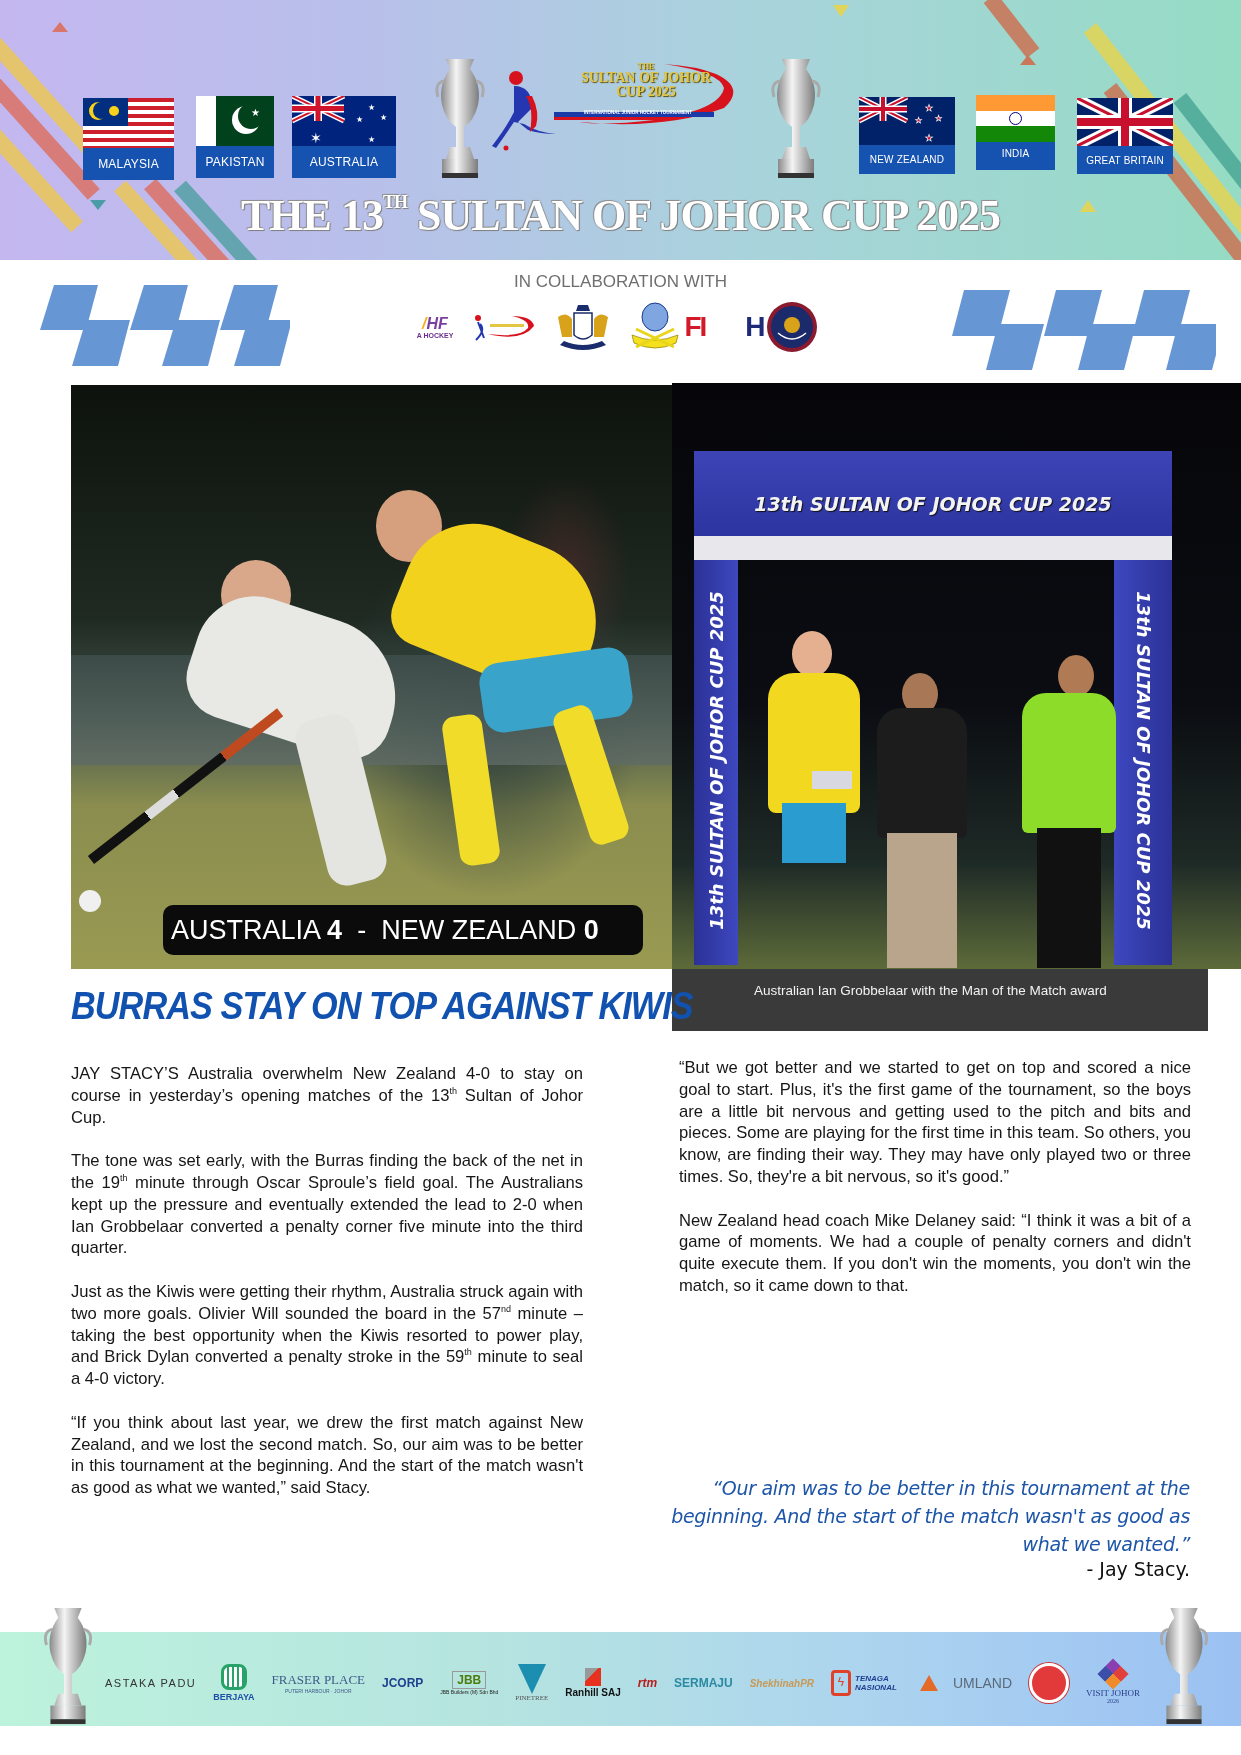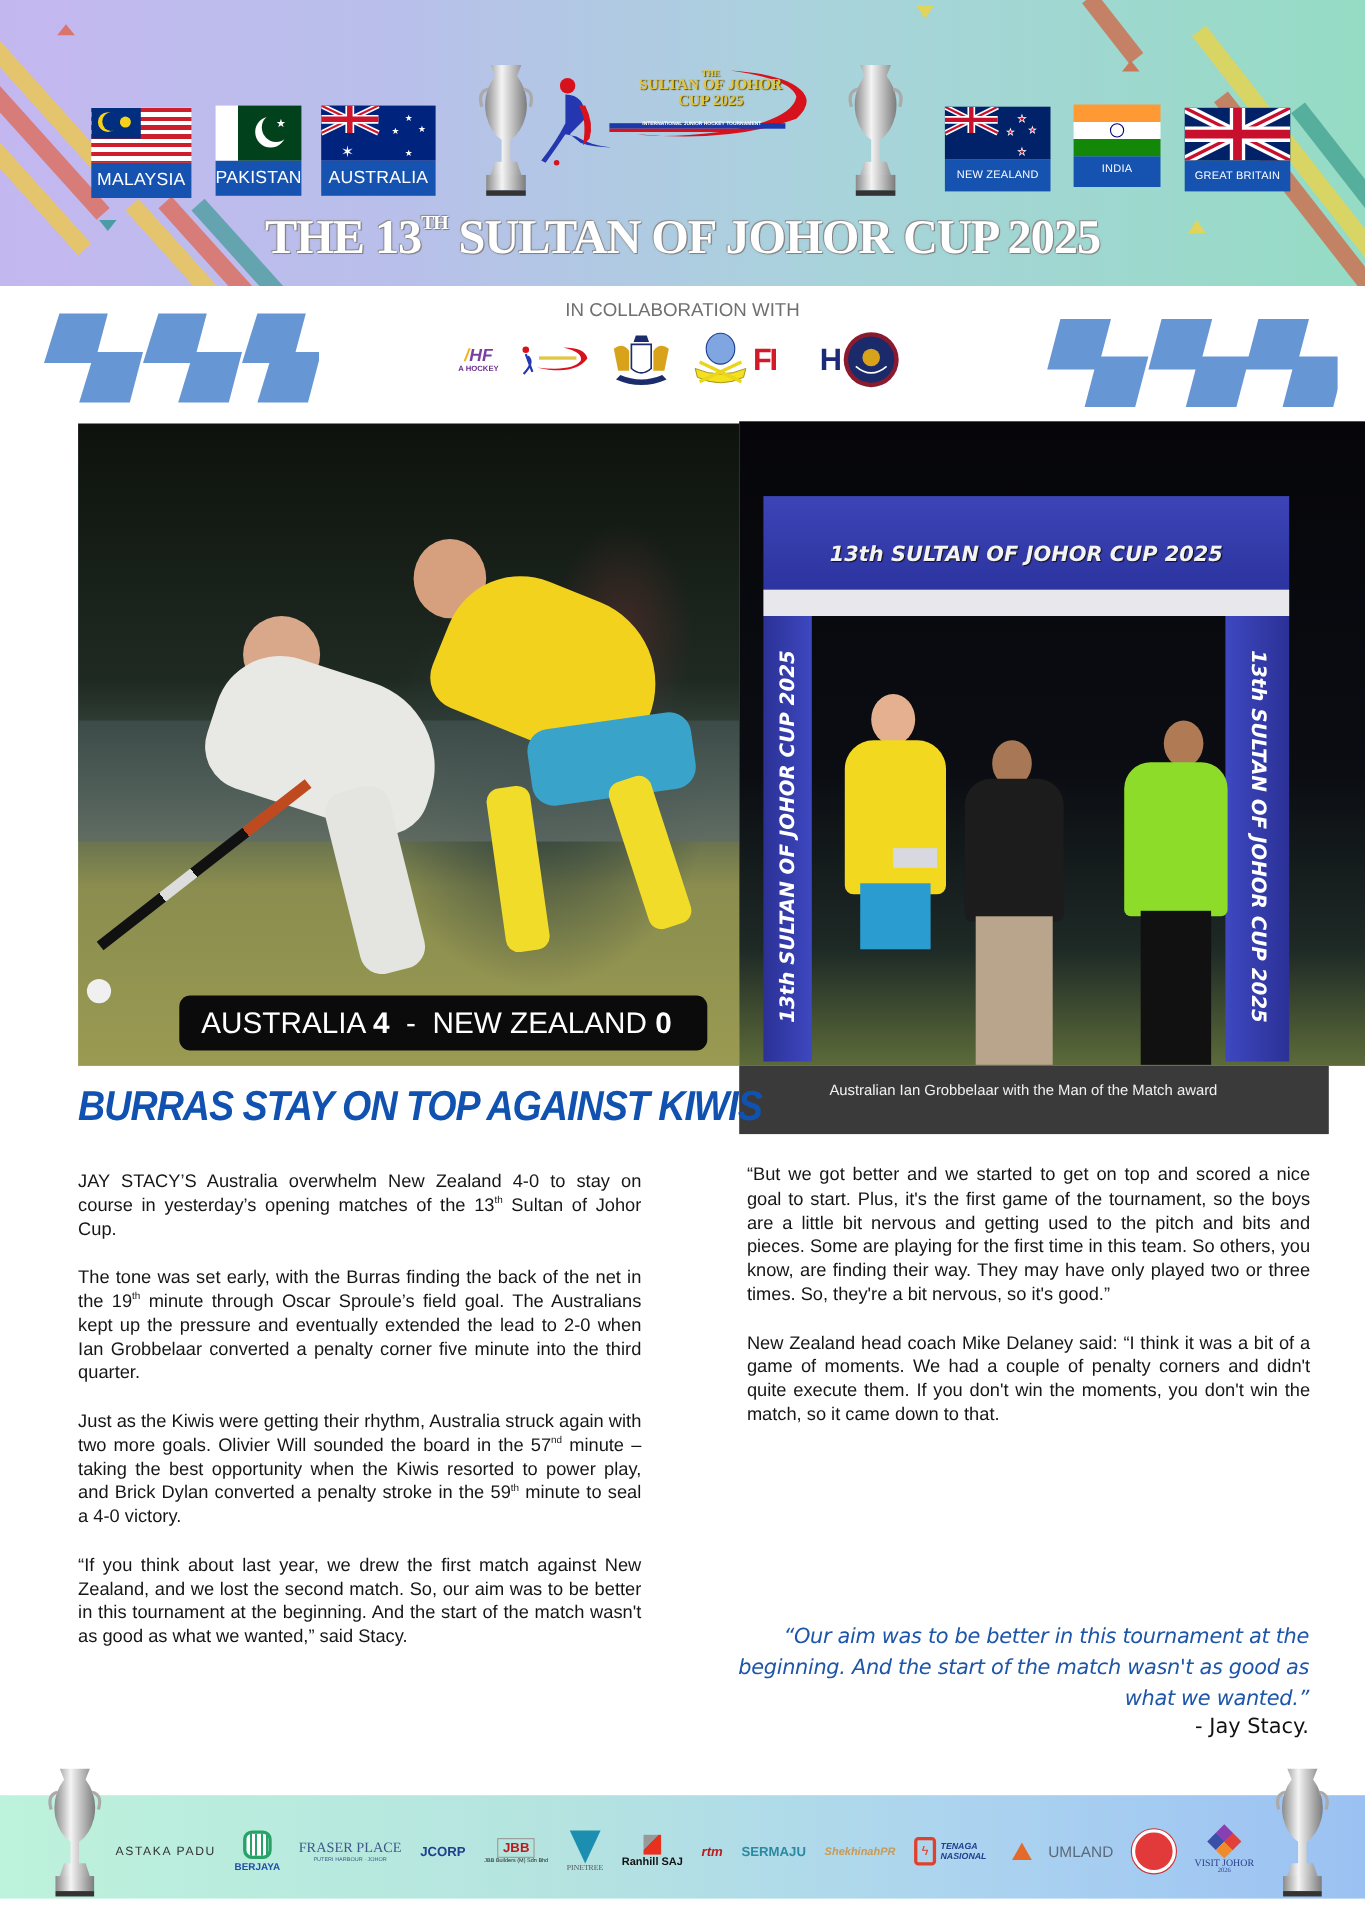--- a/index.html
+++ b/index.html
@@ -12,21 +12,21 @@
     background: linear-gradient(90deg, #c4b7f0 0%, #b8c0ea 30%, #a9d3dc 60%, #95dcc4 100%);
     overflow: hidden;
   }
   .stripe { position: absolute; height: 16px; transform-origin: left center; opacity: .9; }
   .tri { position: absolute; width: 0; height: 0; border-left: 8px solid transparent; border-right: 8px solid transparent; }
 
   .flag-block { position: absolute; width: 104px; }
   .flag { width: 100%; height: 50px; position: relative; overflow: hidden; }
   .flag-label {
     background: #1653b0; color: #fff; font-family: "Liberation Sans", sans-serif;
-    font-size: 16px; text-align: center; height: 32px; line-height: 32px; letter-spacing: .2px;
+    font-size: 12px; text-align: center; height: 32px; line-height: 32px; letter-spacing: .2px;
   }
   .trophy {
     position: absolute; width: 52px; height: 125px;
   }
   .logo-main { position: absolute; left: 484px; top: 52px; width: 260px; height: 108px; }
   .banner-title {
     position: absolute; left: 0; right: 0; top: 190px; text-align: center;
     font-family: "Liberation Serif", serif; font-size: 44px; font-weight: bold;
     color: #ffffff; letter-spacing: -1px;
     text-shadow: 0 0 2px #777, 1px 1px 0 #888, -1px -1px 0 #999;
@@ -50,21 +50,21 @@
       linear-gradient(180deg, #0d120c 0%, #1f2a22 40%, #4a5a50 58%, #8a8d4e 72%, #9a9a52 100%);
   }
   .photo-right {
     position: absolute; left: 672px; top: 383px; width: 584px; height: 586px; overflow: hidden;
     background: linear-gradient(180deg, #06060a 0%, #0b0d12 55%, #1e2a26 82%, #5d6b3a 100%);
   }
   .score-box {
     position: absolute; left: 92px; top: 520px; width: 480px; height: 50px;
     background: #0b0b0b; border-radius: 10px; color: #fff;
     font-family: "Liberation Sans", sans-serif; font-size: 27px; line-height: 50px;
-    padding-left: 20px; white-space: nowrap;
+    padding-left: 8px; white-space: nowrap;
   }
   .score-box b { font-weight: bold; }
   .caption-bar {
     position: absolute; left: 672px; top: 969px; width: 536px; height: 62px;
     background: #3a3a3a; color: #f2f2f2; font-family: "Liberation Sans", sans-serif; font-size: 13.5px;
     padding: 14px 0 0 82px;
   }
 
   
   .headline {
@@ -393,21 +393,21 @@
   <div class="sp">
     <div style="width:26px;height:26px;margin:0 auto 2px;border:3px solid #27a36a;border-radius:8px;background:repeating-linear-gradient(90deg,#fff 0 3px,#27a36a 3px 5px);"></div>
     <div style="color:#1f4ea8;font-weight:bold;font-size:9px;">BERJAYA</div>
   </div>
   <div class="sp">
     <div style="font-family:'Liberation Serif',serif;color:#3e5a8a;font-size:13px;">FRASER PLACE</div>
     <div style="color:#3e5a8a;font-size:5px;">PUTERI HARBOUR · JOHOR</div>
   </div>
   <div class="sp" style="color:#1f3f8f;font-weight:bold;font-size:12px;"><span>JCORP</span></div>
   <div class="sp">
-    <div style="display:inline-block;border:1px solid #999;padding:1px 4px;color:#b91c1c;font-weight:bold;font-size:12px;">JBB</div>
+    <div style="display:inline-block;border:1px solid #999;padding:1px 4px;color:#4d7c0f;font-weight:bold;font-size:12px;">JBB</div>
     <div style="font-size:5px;color:#222;">JBB Builders (M) Sdn Bhd</div>
   </div>
   <div class="sp">
     <div style="width:0;height:0;margin:0 auto;border-left:14px solid transparent;border-right:14px solid transparent;border-top:30px solid #1c8fb0;"></div>
     <div style="font-family:'Liberation Serif',serif;font-size:7px;color:#555;">PINETREE</div>
   </div>
   <div class="sp">
     <div style="width:16px;height:18px;margin:0 auto 2px;background:linear-gradient(135deg,#999 0 40%,#e8301e 40%);"></div>
     <div style="font-weight:bold;font-size:10px;line-height:10px;color:#111;">Ranhill SAJ</div>
   </div>

